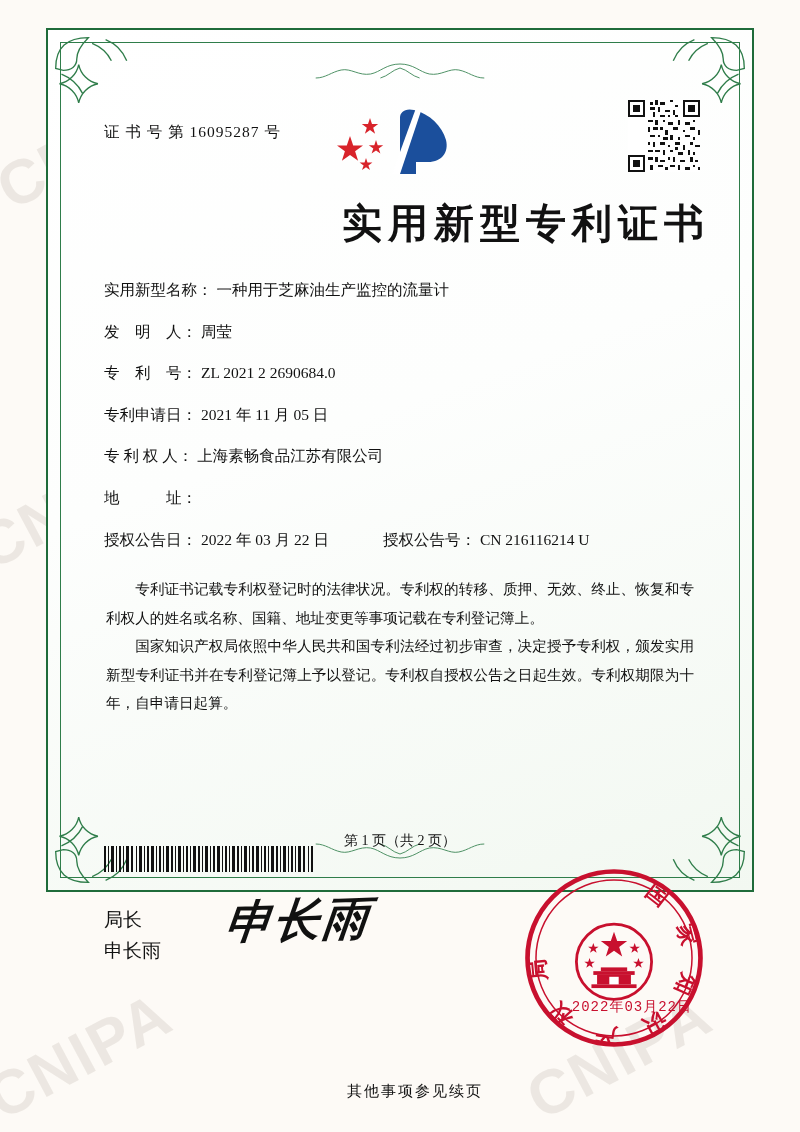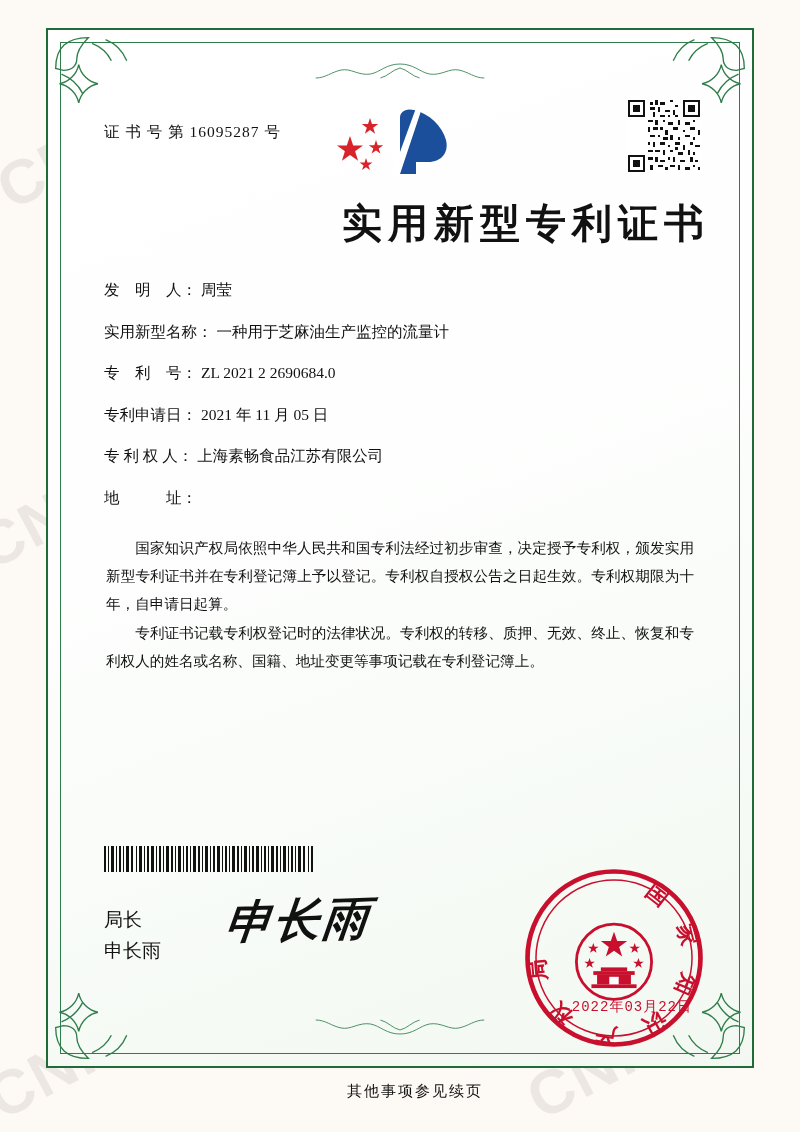--- a/index.html
+++ b/index.html
@@ -18,21 +18,21 @@
     font-family:"Liberation Sans","DejaVu Sans",sans-serif;
     font-weight:700;
     color:#d9d2cb;
     opacity:.45;
     white-space:nowrap;
     letter-spacing:2px;
   }
 
   
   .sheet{
-    position:absolute;left:46px;top:28px;width:708px;height:1040px;
+    position:absolute;left:46px;top:28px;width:708px;height:864px;
     background:linear-gradient(160deg,#ffffff 0%,#fdfefd 45%,#f2f8f1 100%);
     z-index:1;
   }
   .border-outer{
     position:absolute;inset:0;
     border:2.5px solid #1f6b3a;
   }
   .border-inner{
     position:absolute;inset:14px;
     border:1px solid #2f7d4a;
@@ -327,47 +327,53 @@
               <rect x="19" y="19" width="1" height="1"></rect>
           </g>
         </svg>
       </div>
     </div>
 
     <div class="title">实用新型专利证书</div>
 
     <div class="fields">
       <div class="frow">
+        <span class="flabel">实用新型名称：</span>
+        <span class="fvalue">一种用于芝麻油生产监控的流量计</span>
+      </div>
+      <div class="frow">
         <span class="flabel">发　明　人：</span>
         <span class="fvalue">周莹</span>
       </div>
       <div class="frow">
-        <span class="flabel">实用新型名称：</span>
-        <span class="fvalue">一种用于芝麻油生产监控的流量计</span>
-      </div>
-      <div class="frow">
         <span class="flabel">专　利　号：</span>
         <span class="fvalue">ZL 2021 2 2690684.0</span>
       </div>
       <div class="frow">
         <span class="flabel">专利申请日：</span>
         <span class="fvalue">2021 年 11 月 05 日</span>
       </div>
       <div class="frow">
         <span class="flabel">专 利 权 人：</span>
         <span class="fvalue">上海素畅食品江苏有限公司</span>
       </div>
       <div class="frow">
         <span class="flabel">地　　　址：</span>
       </div>
+      <div class="frow two">
+        <span class="flabel">授权公告日：</span>
+        <span class="fvalue">2022 年 03 月 22 日</span>
+        <span class="flabel second">授权公告号：</span>
+        <span class="fvalue">CN 216116214 U</span>
+      </div>
     </div>
 
     <div class="paras">
+      <p>专利证书记载专利权登记时的法律状况。专利权的转移、质押、无效、终止、恢复和专利权人的姓名或名称、国籍、地址变更等事项记载在专利登记簿上。</p>
       <p>国家知识产权局依照中华人民共和国专利法经过初步审查，决定授予专利权，颁发实用新型专利证书并在专利登记簿上予以登记。专利权自授权公告之日起生效。专利权期限为十年，自申请日起算。</p>
-      <p>专利证书记载专利权登记时的法律状况。专利权的转移、质押、无效、终止、恢复和专利权人的姓名或名称、国籍、地址变更等事项记载在专利登记簿上。</p>
     </div>
   </div>
 
   <div class="barcode">
     <svg viewBox="0 0 210 26" preserveAspectRatio="none">
       <g fill="#111">
         <rect x="0" y="0" width="2" height="26"></rect>
           <rect x="4" y="0" width="1" height="26"></rect>
         <rect x="7" y="0" width="3" height="26"></rect>
           <rect x="12" y="0" width="1" height="26"></rect>
@@ -457,15 +463,16 @@
           <rect x="-24" y="24" width="48" height="4"></rect>
           <rect x="-14" y="6" width="28" height="4"></rect>
           <rect x="-5" y="16" width="10" height="8" fill="#fff"></rect>
         </g>
       </g>
       <polygon points="100,14 103,24 113,24 105,30 108,40 100,34 92,40 95,30 87,24 97,24" fill="#c8102e" opacity="0"></polygon>
     </svg>
   </div>
   <div class="seal-date">2022年03月22日</div>
 
+  <div class="pageno">第 1 页（共 2 页）</div>
 </div>
 
 <div class="footnote">其他事项参见续页</div>
 
 </body></html>

